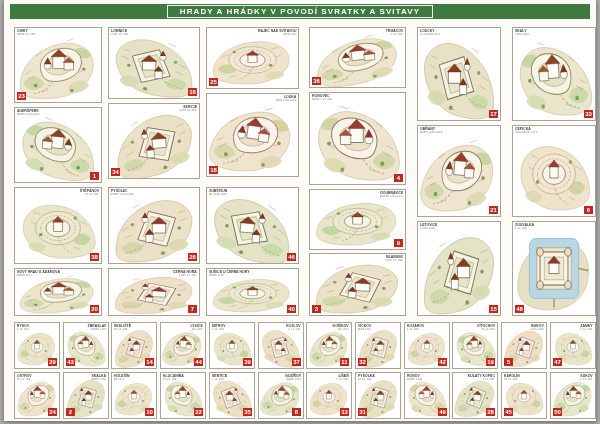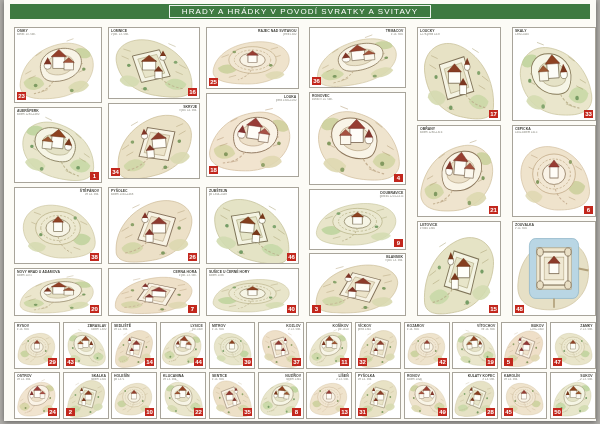--- a/index.html
+++ b/index.html
@@ -13,21 +13,21 @@
   }
   #titlebar{
     position:absolute;left:6px;top:4px;width:580px;height:15px;
     background:#3e7a41;display:flex;align-items:center;justify-content:center;
   }
   #titlebox{
     border:1px solid rgba(255,255,255,.9);
     padding:0 12px;height:11px;display:flex;align-items:center;
   }
   #title{
-    color:#fff;font-size:8px;font-weight:normal;letter-spacing:1.1px;white-space:nowrap;
+    color:#fff;font-size:8px;font-weight:bold;letter-spacing:1.1px;white-space:nowrap;
   }
   .panel{
     position:absolute;background:#fff;border:1px solid #a8a49a;
     box-sizing:border-box;overflow:hidden;
   }
   .panel svg.art{position:absolute;left:0;top:0;width:100%;height:100%}
   .lbl{position:absolute;top:1px;z-index:2;line-height:1.05;pointer-events:none}
   .lbl.tl{left:2px;text-align:left}
   .lbl.tr{right:2px;text-align:right}
   .lbl .nm{display:block;font-size:6px;font-weight:bold;color:#44443e;white-space:nowrap;transform:scale(.58)}

